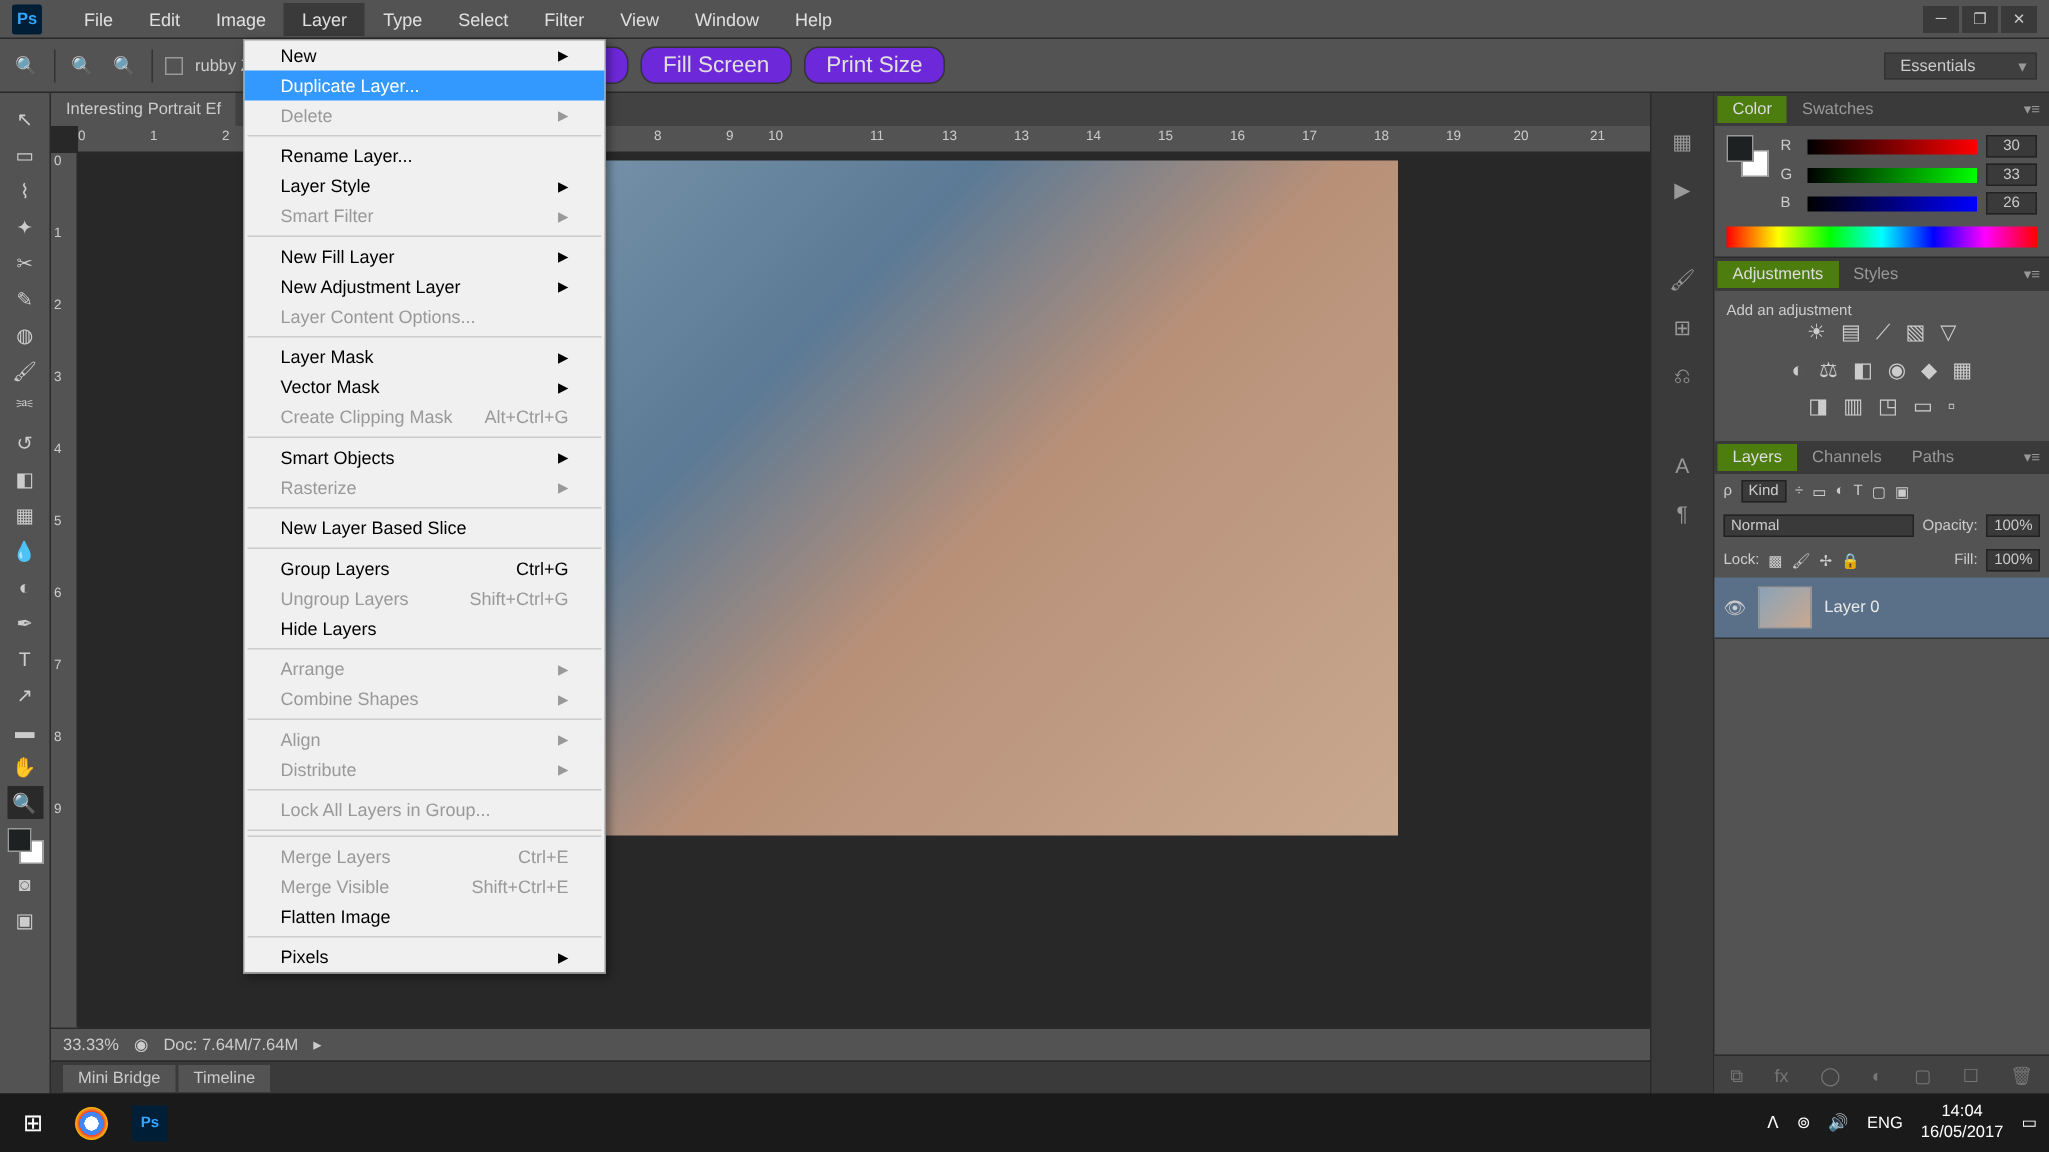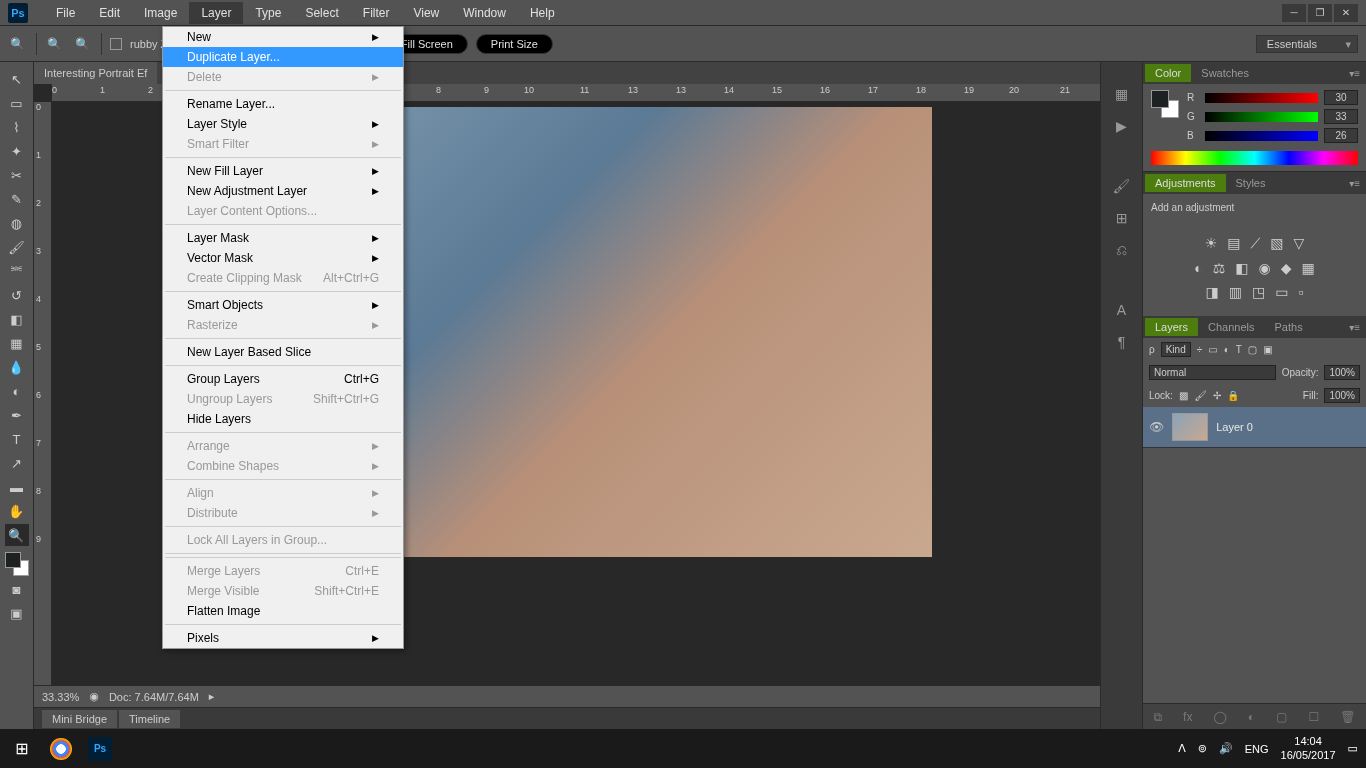--- a/index.html
+++ b/index.html
@@ -6,21 +6,21 @@
 body{width:1366px;height:768px;background:#000;overflow:hidden;position:relative}
 .app{width:1366px;height:729px;background:#535353;display:flex;flex-direction:column}
 .menubar{height:26px;background:#535353;display:flex;align-items:center;padding-left:8px;border-bottom:1px solid #2a2a2a}
 .ps-logo{width:20px;height:20px;background:#001e36;color:#31a8ff;font-weight:bold;font-size:11px;display:flex;align-items:center;justify-content:center;border-radius:2px;margin-right:16px}
 .menu-item{color:#e0e0e0;font-size:12px;padding:4px 12px;cursor:default}
 .menu-item.active{background:#3a3a3a}
 .win-controls{margin-left:auto;display:flex;gap:2px;padding-right:8px}
 .win-btn{width:24px;height:18px;background:#3a3a3a;color:#ccc;display:flex;align-items:center;justify-content:center;font-size:10px}
 .options-bar{height:36px;background:#535353;border-bottom:1px solid #2a2a2a;display:flex;align-items:center;padding:0 8px;gap:8px}
 .opt-icon{width:20px;height:20px;color:#ccc;display:flex;align-items:center;justify-content:center;font-size:12px}
-.opt-btn{background:#000000;border:1px solid #333;border-radius:10px;padding:3px 14px;color:#e0e0e0;font-size:11px}
+.opt-btn{background:#6d28d9;border:1px solid #333;border-radius:10px;padding:3px 14px;color:#e0e0e0;font-size:15px}
 .essentials{margin-left:auto;background:#3f3f3f;border:1px solid #333;padding:2px 40px 2px 10px;color:#ccc;font-size:11px;position:relative}
 .essentials::after{content:"▾";position:absolute;right:6px;color:#999}
 .main{flex:1;display:flex;background:#3a3a3a;overflow:hidden}
 .toolbox{width:34px;background:#535353;border-right:1px solid #2a2a2a;display:flex;flex-direction:column;align-items:center;padding-top:6px;gap:2px}
 .tool{width:24px;height:22px;color:#ccc;display:flex;align-items:center;justify-content:center;font-size:13px}
 .tool.active{background:#2a2a2a}
 .swatches{width:24px;height:24px;position:relative;margin-top:4px}
 .swatches .fg{width:16px;height:16px;background:#1e2121;border:1px solid #999;position:absolute;top:0;left:0}
 .swatches .bg{width:16px;height:16px;background:#fff;border:1px solid #999;position:absolute;bottom:0;right:0}
 .canvas-area{flex:1;display:flex;flex-direction:column;background:#282828;position:relative}
@@ -45,21 +45,21 @@
 .panel-body{padding:6px 8px;border-bottom:1px solid #2a2a2a}
 .color-row{display:flex;align-items:center;gap:6px;margin-bottom:4px}
 .color-row .lbl{color:#ccc;font-size:10px;width:12px}
 .slider{flex:1;height:10px}
 .slider.r{background:linear-gradient(90deg,#000,#f00)}
 .slider.g{background:linear-gradient(90deg,#000,#0f0)}
 .slider.b{background:linear-gradient(90deg,#000,#00f)}
 .color-val{width:34px;background:#3a3a3a;color:#ccc;font-size:10px;text-align:center;padding:1px 0;border:1px solid #222}
 .spectrum{height:14px;background:linear-gradient(90deg,#f00,#ff0,#0f0,#0ff,#00f,#f0f,#f00);margin-top:4px}
 .adj-body{padding:8px}
-.adj-title{color:#ccc;font-size:10px;margin-bottom:22px}
+.adj-title{color:#ccc;font-size:10px;margin-bottom:0}
 .adj-row{display:flex;gap:10px;margin-bottom:8px;color:#ccc;justify-content:center}
 .adj-row span{font-size:14px}
 .layers-body{flex:1;display:flex;flex-direction:column}
 .layers-ctrl{padding:4px 6px;display:flex;align-items:center;gap:6px;font-size:10px;color:#ccc}
 .layers-ctrl select,.layers-ctrl .sel{background:#3a3a3a;border:1px solid #222;color:#ccc;font-size:10px;padding:1px 4px}
 .layer-row{display:flex;align-items:center;padding:6px;background:#5a7088;border-bottom:1px solid #333;gap:8px}
 .layer-row .eye{color:#ccc;font-size:12px}
 .layer-thumb{width:36px;height:28px;background:linear-gradient(135deg,#8ba3b8,#c9a890);border:1px solid #999}
 .layer-name{color:#e8e8e8;font-size:11px}
 .panel-foot{height:26px;background:#424242;display:flex;align-items:center;justify-content:space-around;color:#777;font-size:12px;border-top:1px solid #2a2a2a}
@@ -162,21 +162,21 @@
           <div class="tick" style="left: 0px;">0</div>
           <div class="tick" style="left: 48px;">1</div>
           <div class="tick" style="left: 96px;">2</div>
           <div class="tick" style="left: 144px;">3</div>
           <div class="tick" style="left: 192px;">4</div>
           <div class="tick" style="left: 240px;">5</div>
           <div class="tick" style="left: 288px;">6</div>
           <div class="tick" style="left: 336px;">7</div>
           <div class="tick" style="left: 384px;">8</div>
           <div class="tick" style="left: 432px;">9</div>
-          <div class="tick" style="left: 472px;">10</div>
+          <div class="tick" style="left: 460px;">10</div>
           <div class="tick" style="left: 528px;">11</div>
           <div class="tick" style="left: 576px;">13</div>
           <div class="tick" style="left: 624px;">13</div>
           <div class="tick" style="left: 672px;">14</div>
           <div class="tick" style="left: 720px;">15</div>
           <div class="tick" style="left: 768px;">16</div>
           <div class="tick" style="left: 816px;">17</div>
           <div class="tick" style="left: 864px;">18</div>
           <div class="tick" style="left: 912px;">19</div>
           <div class="tick" style="left: 912px; margin-left: 45px;">20</div>

